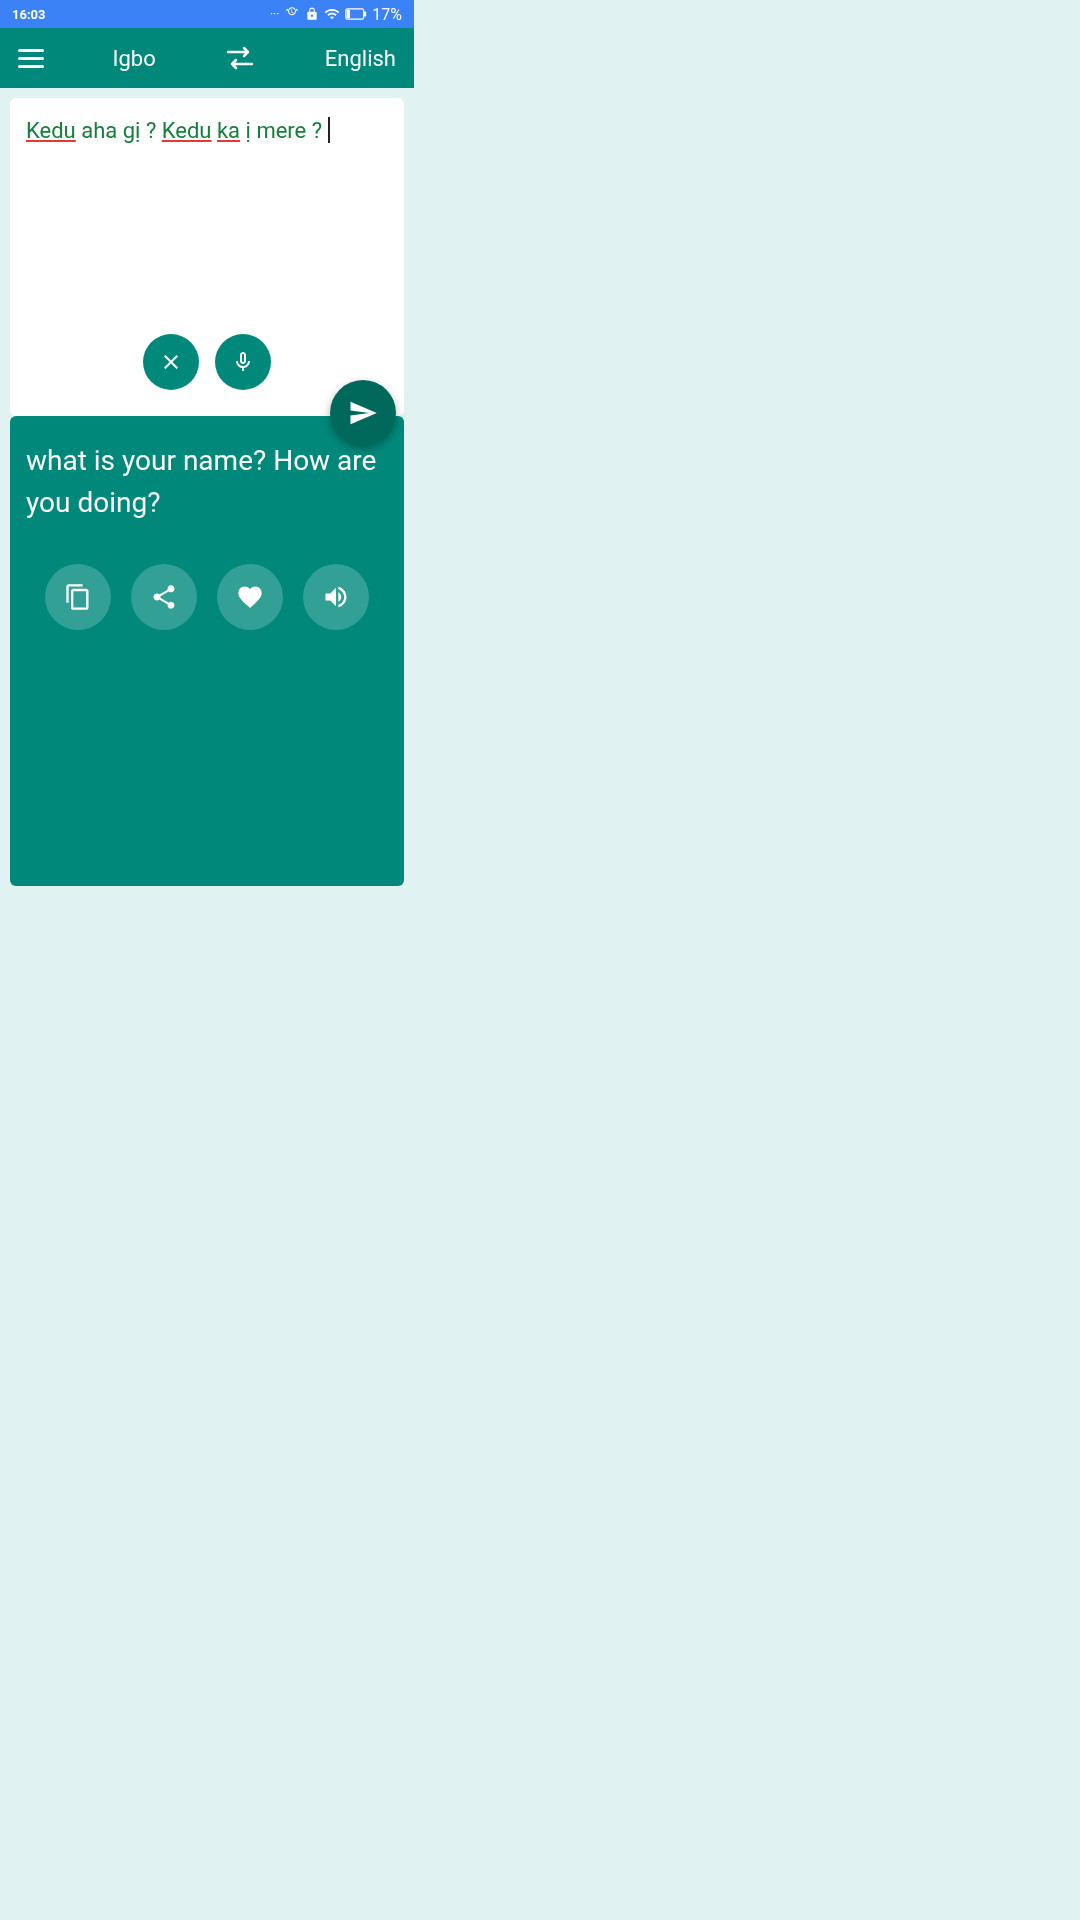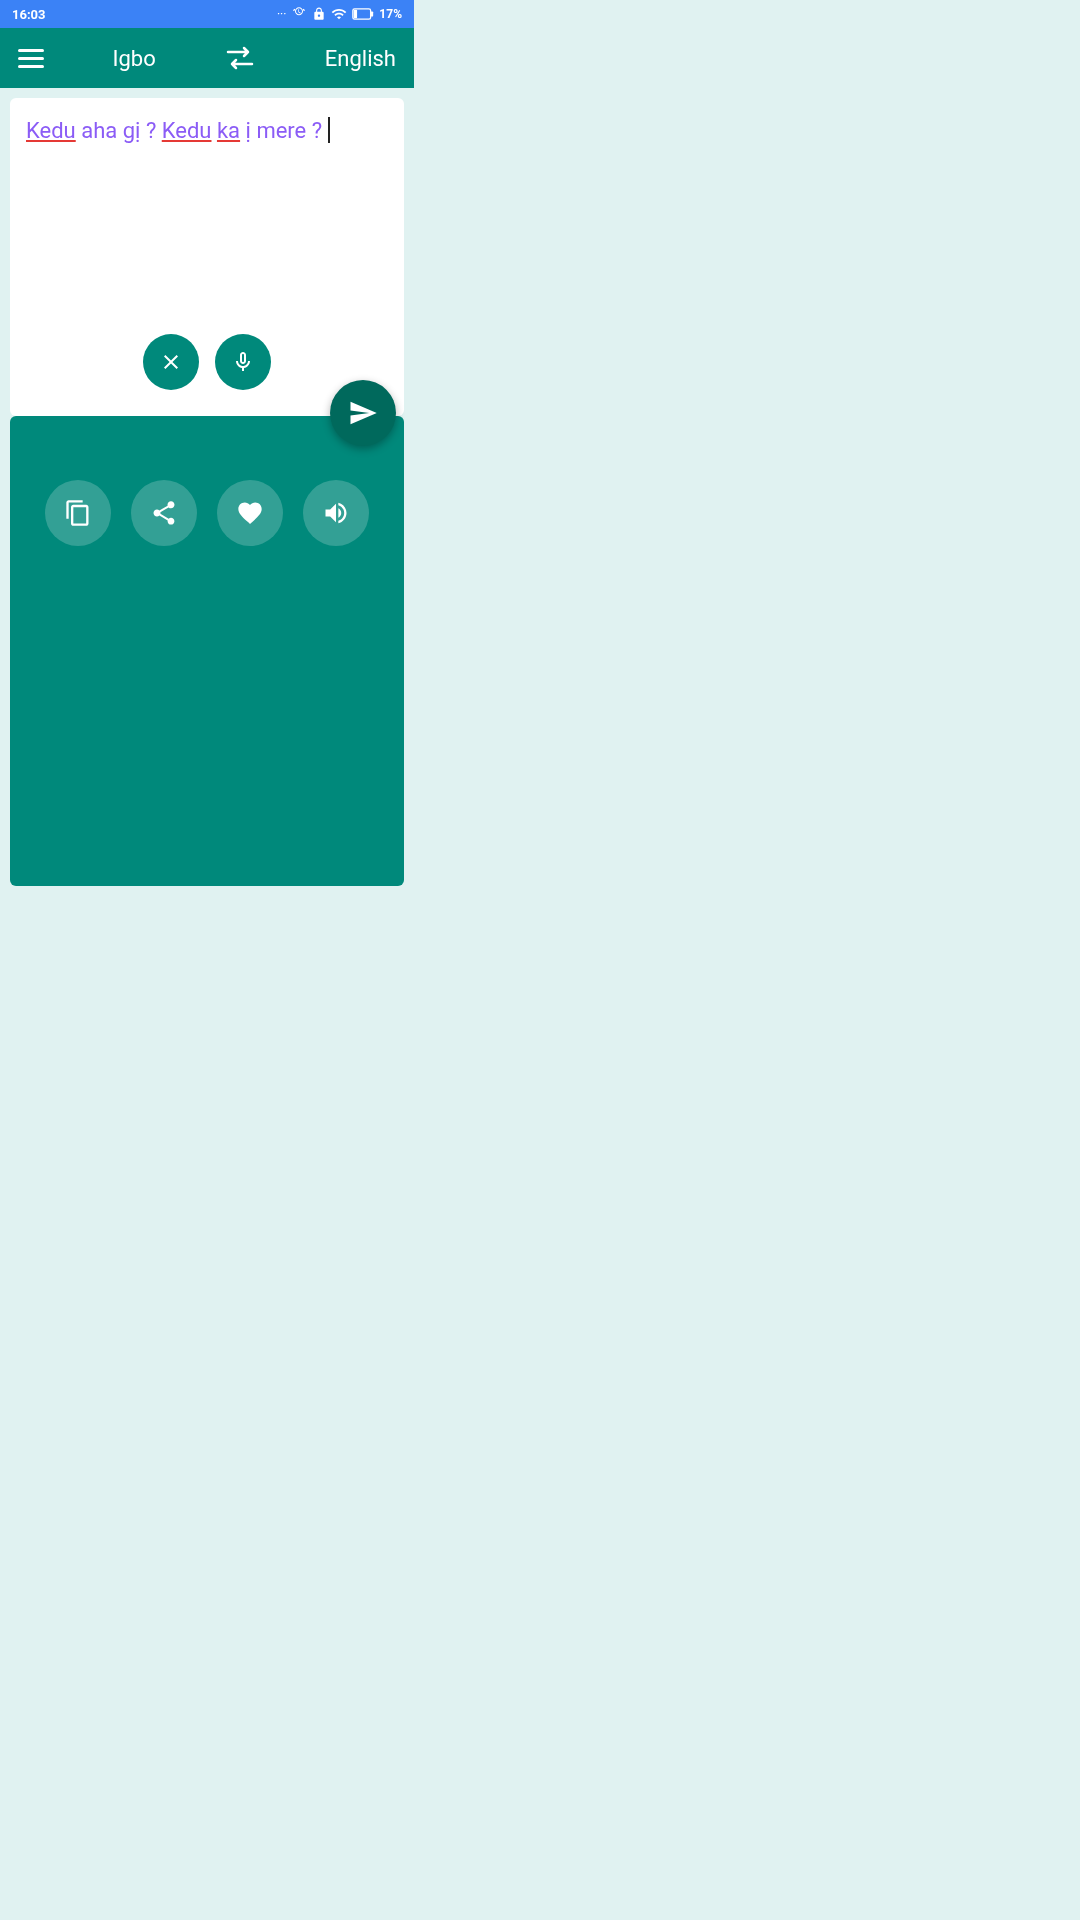--- a/index.html
+++ b/index.html
@@ -67,21 +67,21 @@
     .input-section {
       background: #fff;
       margin: 10px 10px 0 10px;
       border-radius: 6px;
       padding: 16px;
       position: relative;
       min-height: 300px;
     }
     .input-text {
       font-size: 22px;
-      color: #8b5cf6;
+      color: #15803d;
       line-height: 1.5;
       min-height: 200px;
       outline: none;
     }
     .input-text .word-underline {
       text-decoration: underline;
       text-decoration-color: #e53935;
     }
     .input-text .cursor {
       display: inline-block;
@@ -202,21 +202,21 @@
           <path d="M1 9l2 2c4.97-4.97 13.03-4.97 18 0l2-2C16.93 2.93 7.08 2.93 1 9zm8 8l3 3 3-3c-1.65-1.66-4.34-1.66-6 0zm-4-4l2 2c2.76-2.76 7.24-2.76 10 0l2-2C15.14 9.14 8.87 9.14 5 13z"></path>
         </svg>
     </span>
     <span>
       <svg width="22" height="14" viewBox="0 0 26 14" fill="white">
         <rect x="1" y="1" width="21" height="12" rx="2" ry="2" stroke="white" stroke-width="1.5" fill="none"></rect>
         <rect x="22" y="4" width="3" height="6" rx="1" fill="white"></rect>
         <rect x="2" y="2" width="4" height="10" rx="1" fill="white"></rect>
       </svg>
     </span>
-    <span style="font-size:12px;font-weight:bold;">17%</span>
+    <span style="font-size:16px;font-weight:normal;">17%</span>
   </div>
 </div>
 
 <div class="header">
   <div class="hamburger">
     <span></span>
     <span></span>
     <span></span>
   </div>
   <span class="header-lang">Igbo</span>
@@ -260,20 +260,21 @@
 
 <div class="send-btn-wrapper">
   <button class="send-btn">
     <svg width="30" height="30" viewBox="0 0 24 24" fill="white">
       <path d="M2.01 21L23 12 2.01 3 2 10l15 2-15 2z"></path>
     </svg>
   </button>
 </div>
 
 <div class="output-section">
+  <div class="output-text">what is your name? How are you doing?</div>
 
   <div class="output-actions">
     <button class="output-btn-circle" title="Copy">
       <svg width="28" height="28" viewBox="0 0 24 24" fill="white">
         <path d="M16 1H4c-1.1 0-2 .9-2 2v14h2V3h12V1zm3 4H8c-1.1 0-2 .9-2 2v14c0 1.1.9 2 2 2h11c1.1 0 2-.9 2-2V7c0-1.1-.9-2-2-2zm0 16H8V7h11v14z"></path>
       </svg>
     </button>
     <button class="output-btn-circle" title="Share">
       <svg width="28" height="28" viewBox="0 0 24 24" fill="white">
         <path d="M18 16.08c-.76 0-1.44.3-1.96.77L8.91 12.7c.05-.23.09-.46.09-.7s-.04-.47-.09-.7l7.05-4.11c.54.5 1.25.81 2.04.81 1.66 0 3-1.34 3-3s-1.34-3-3-3-3 1.34-3 3c0 .24.04.47.09.7L8.04 9.81C7.5 9.31 6.79 9 6 9c-1.66 0-3 1.34-3 3s1.34 3 3 3c.79 0 1.5-.31 2.04-.81l7.12 4.16c-.05.21-.08.43-.08.65 0 1.61 1.31 2.92 2.92 2.92 1.61 0 2.92-1.31 2.92-2.92s-1.31-2.92-2.92-2.92z"></path>

